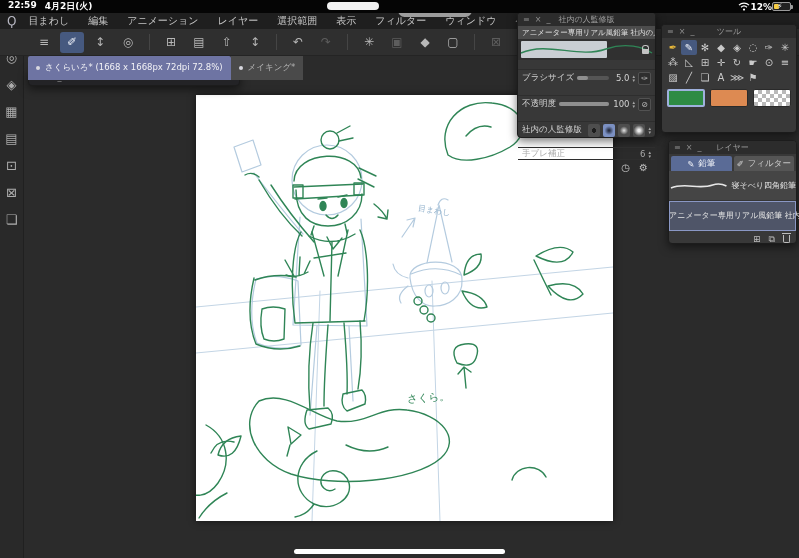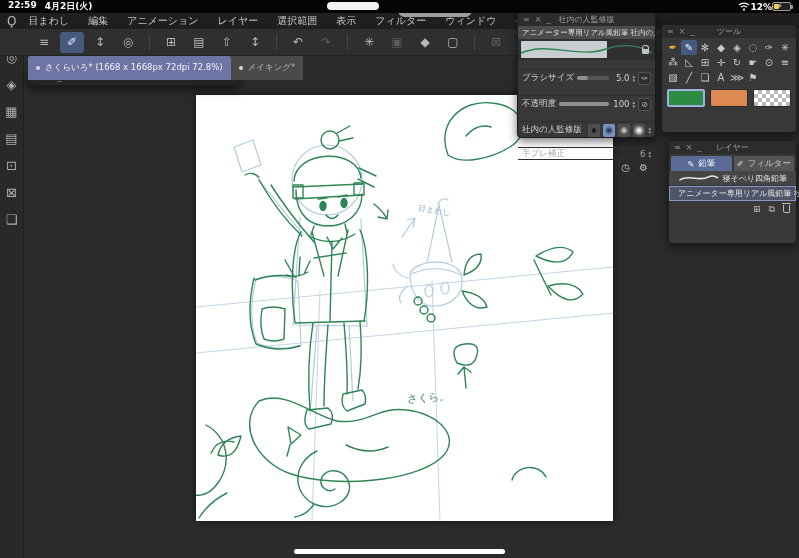--- a/index.html
+++ b/index.html
@@ -108,22 +108,22 @@
       linear-gradient(45deg,#b9b9b9 25%,transparent 25%,transparent 75%,#b9b9b9 75%);
     background-size:8px 8px; background-position:0 0,4px 4px; }
 
   
   #subtool { left:668px; top:140px; width:129px; height:104px; }
   .sttabs { display:flex; padding:2px 2px 0; gap:2px; }
   .sttab { flex:1; height:15px; display:flex; align-items:center; justify-content:center; gap:4px;
     font-size:8.5px; border-radius:2px 2px 0 0; }
   .sttab.on { background:#5a6b96; color:#f0f2f8; }
   .sttab.off { background:#555; color:#cfcfcf; }
-  .strow { height:15px; display:flex; align-items:center; background:#454545; border-bottom:1px solid #363636;
-    font-size:8px; color:#e2e2e2; padding:0 9px; gap:3px; }
+  .strow { height:30px; display:flex; align-items:center; background:#454545; border-bottom:1px solid #363636;
+    font-size:8px; color:#e2e2e2; padding:0 0; gap:3px; }
   .strow svg { flex:1; min-width:0; }
   .strow .stname { white-space:nowrap; }
   .strow.sel { background:#4f5568; outline:1px solid #8a97c4; outline-offset:-1px; }
   .stfoot { height:16px; display:flex; align-items:center; justify-content:flex-end; gap:8px;
     padding:0 6px; color:#bdbdbd; font-size:9px; }
   .trash { width:7px; height:8px; border:1px solid #bdbdbd; border-top:none; border-radius:0 0 2px 2px; position:relative; }
   .trash:before { content:""; position:absolute; top:-2px; left:-2px; right:-2px; height:1px; background:#bdbdbd; }
 
   
   #home-indicator { position:absolute; left:294px; bottom:4px; width:211px; height:5px;

